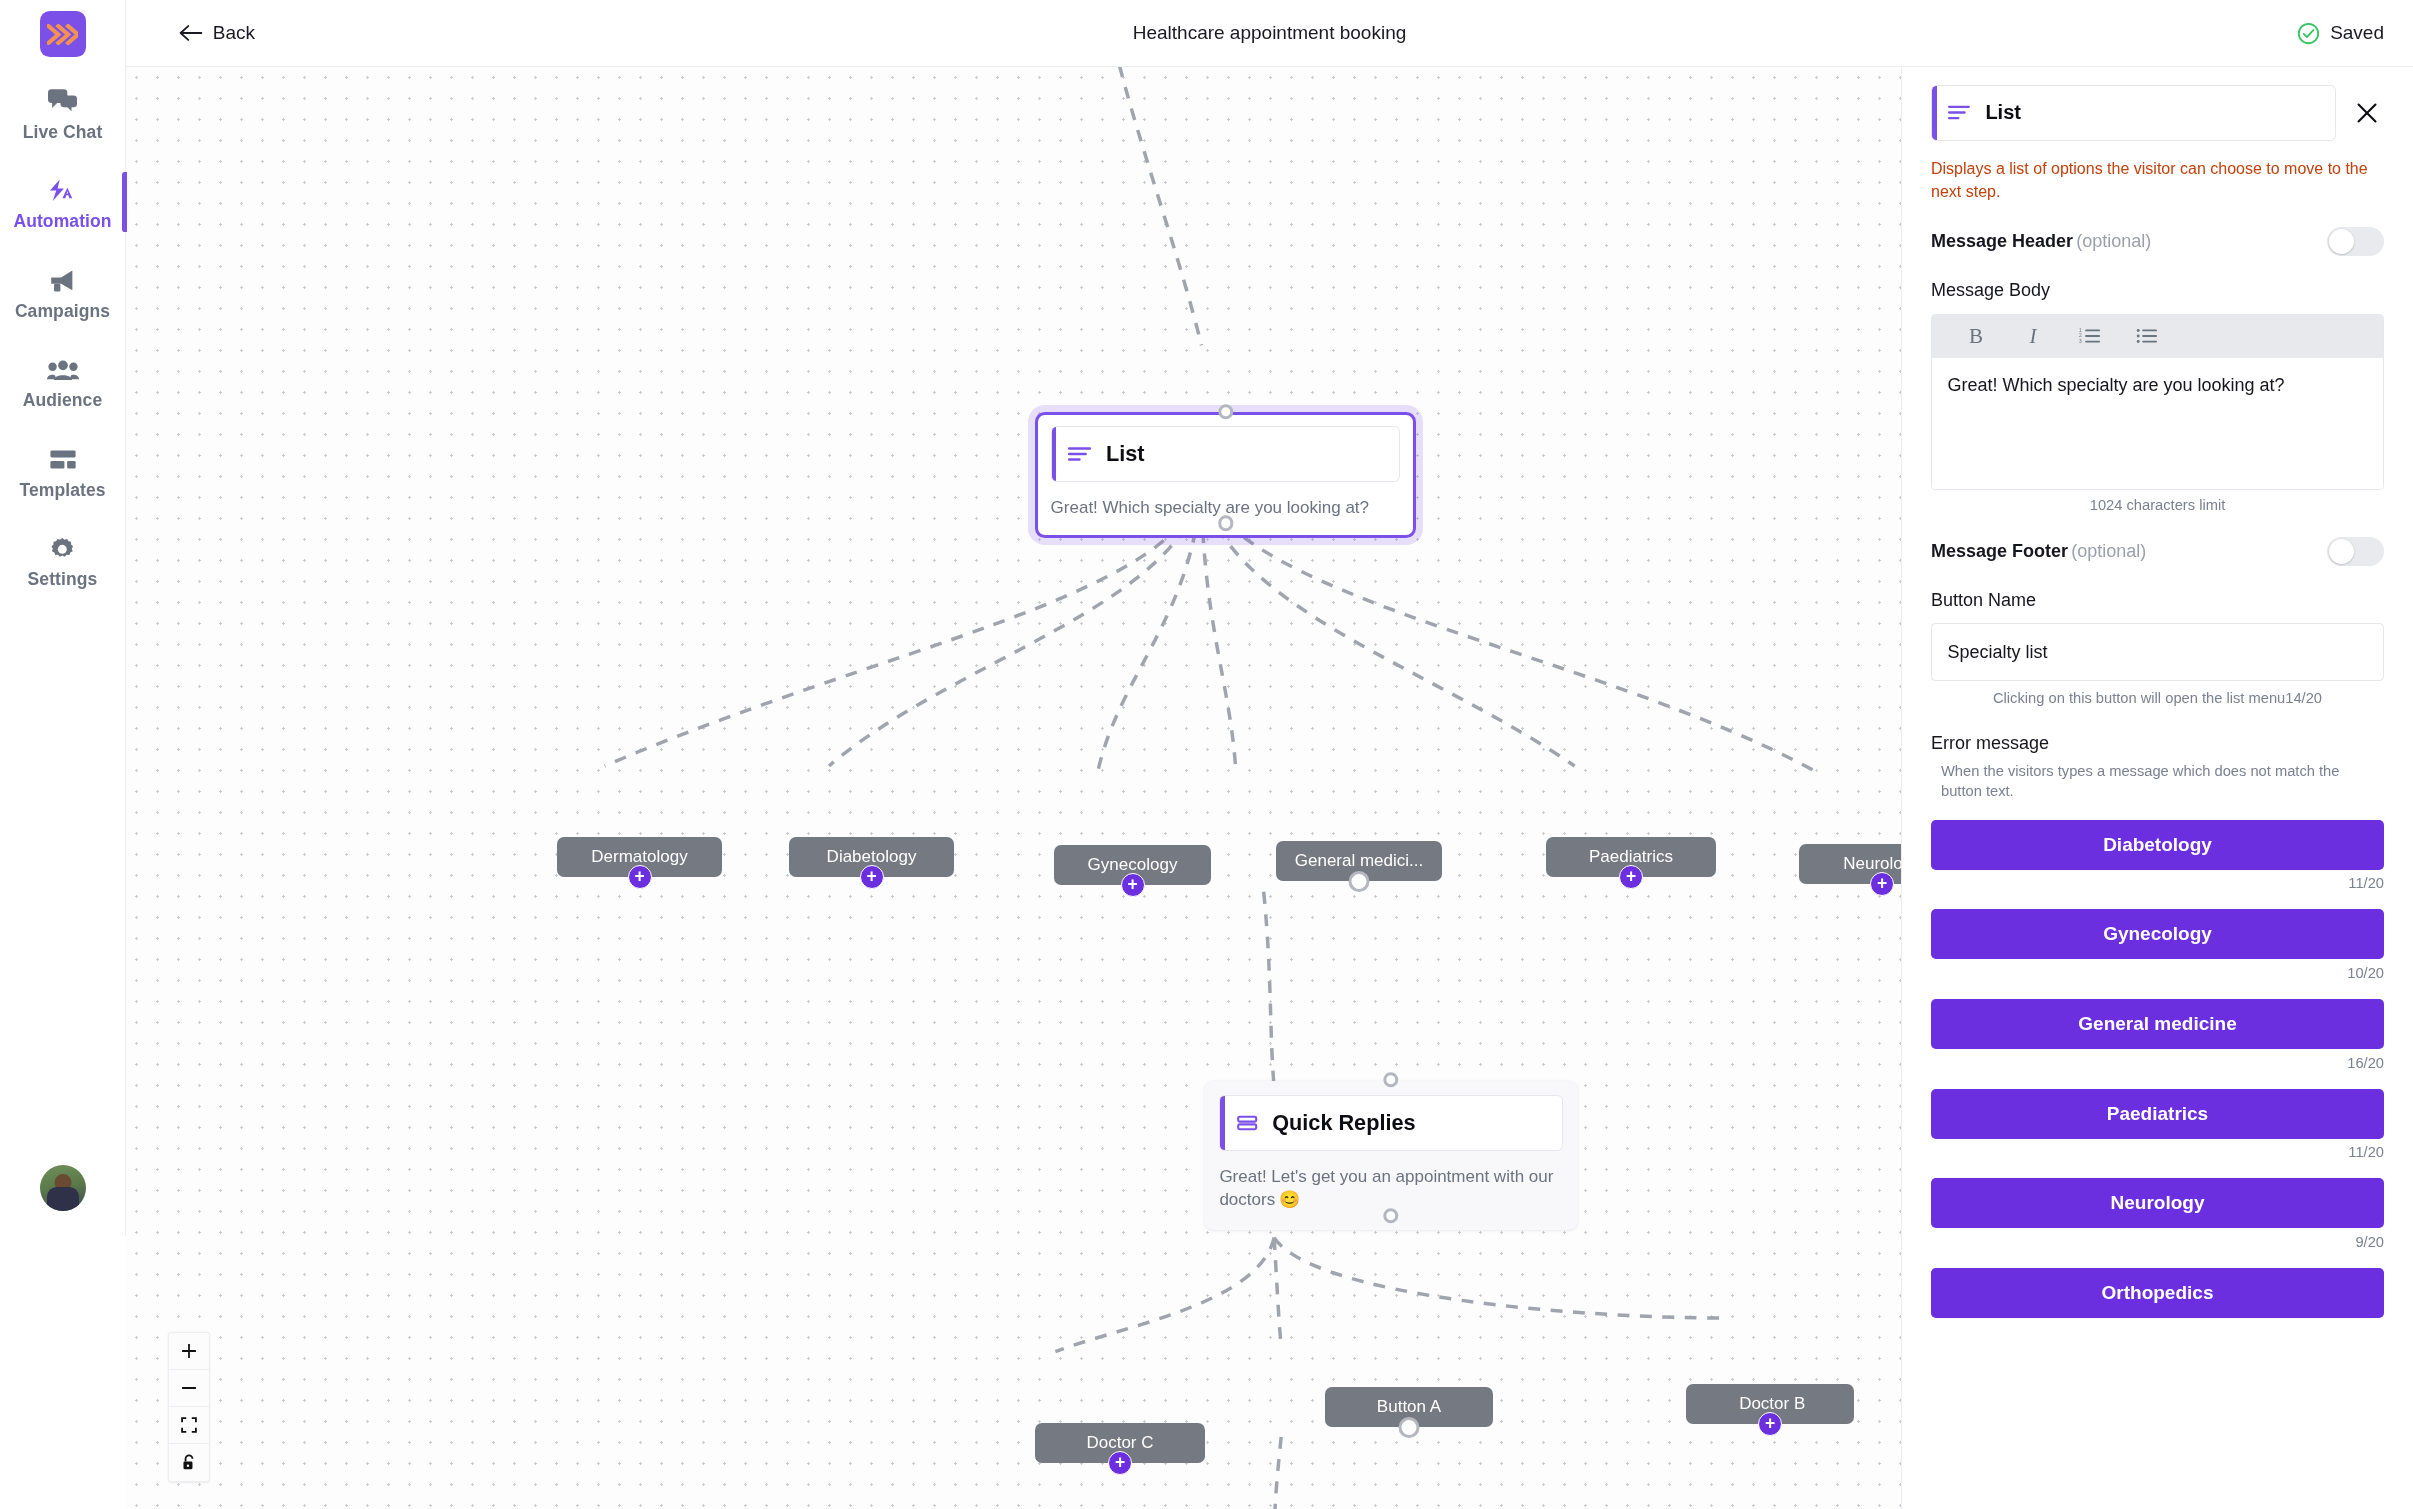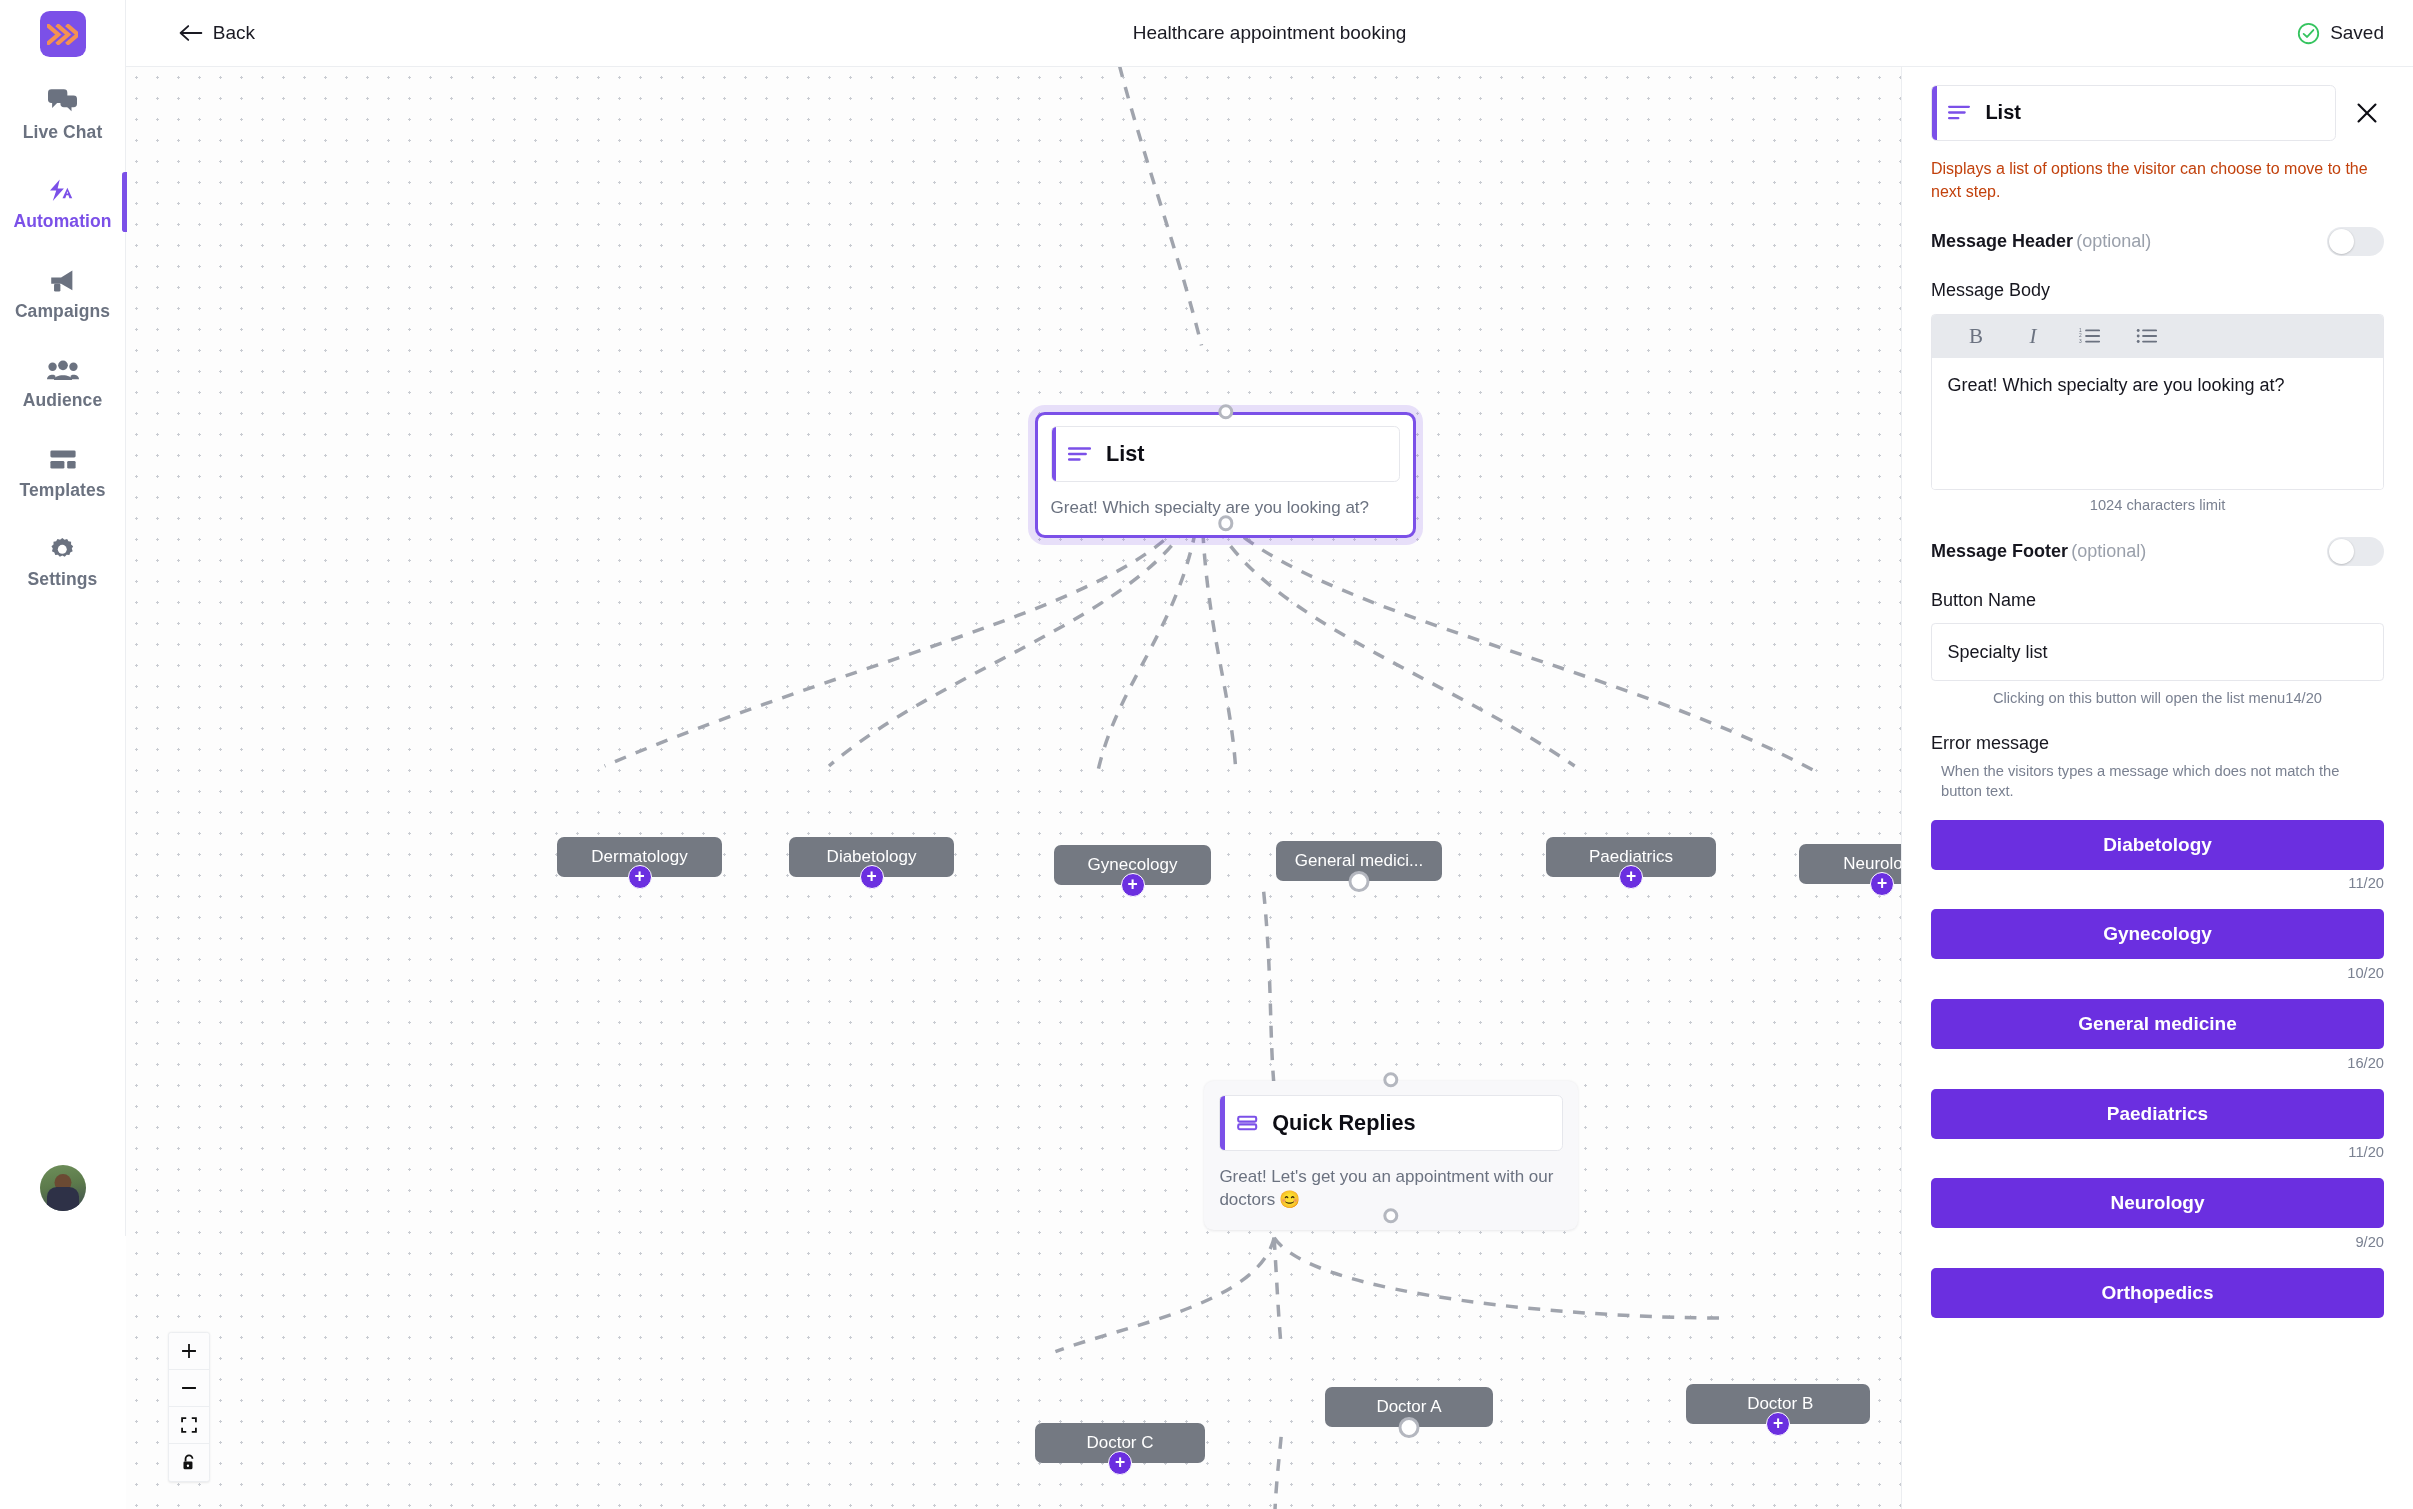--- a/index.html
+++ b/index.html
@@ -372,24 +372,24 @@
       </div>
       <div class="msg-body">Great! Let's get you an appointment with our doctors 😊</div>
       <div class="port" style="bottom:-1.4px;"></div>
     </div>
 
     <div class="chip" style="left:909px; top:1356px; width:170px;">
       <span>Doctor C</span>
       <span class="plus">+</span>
     </div>
     <div class="chip" style="left:1199px; top:1320px; width:168px;">
-      <span>Doctor A</span>
+      <span>Button A</span>
       <span class="dot-port"></span>
     </div>
-    <div class="chip" style="left:1560px; top:1317px; width:184px;padding-left:17px;">
+    <div class="chip" style="left:1560px; top:1317px; width:168px;padding-left:17px;">
       <span>Doctor B</span>
       <span class="plus">+</span>
     </div>
 
     <div id="zoomctl">
       <div class="zb">
         <svg width="18" height="18" viewBox="0 0 26 26">
           <path d="M13 3 V23 M3 13 H23" stroke="#111" stroke-width="2.6" stroke-linecap="butt"></path>
         </svg>
       </div>

